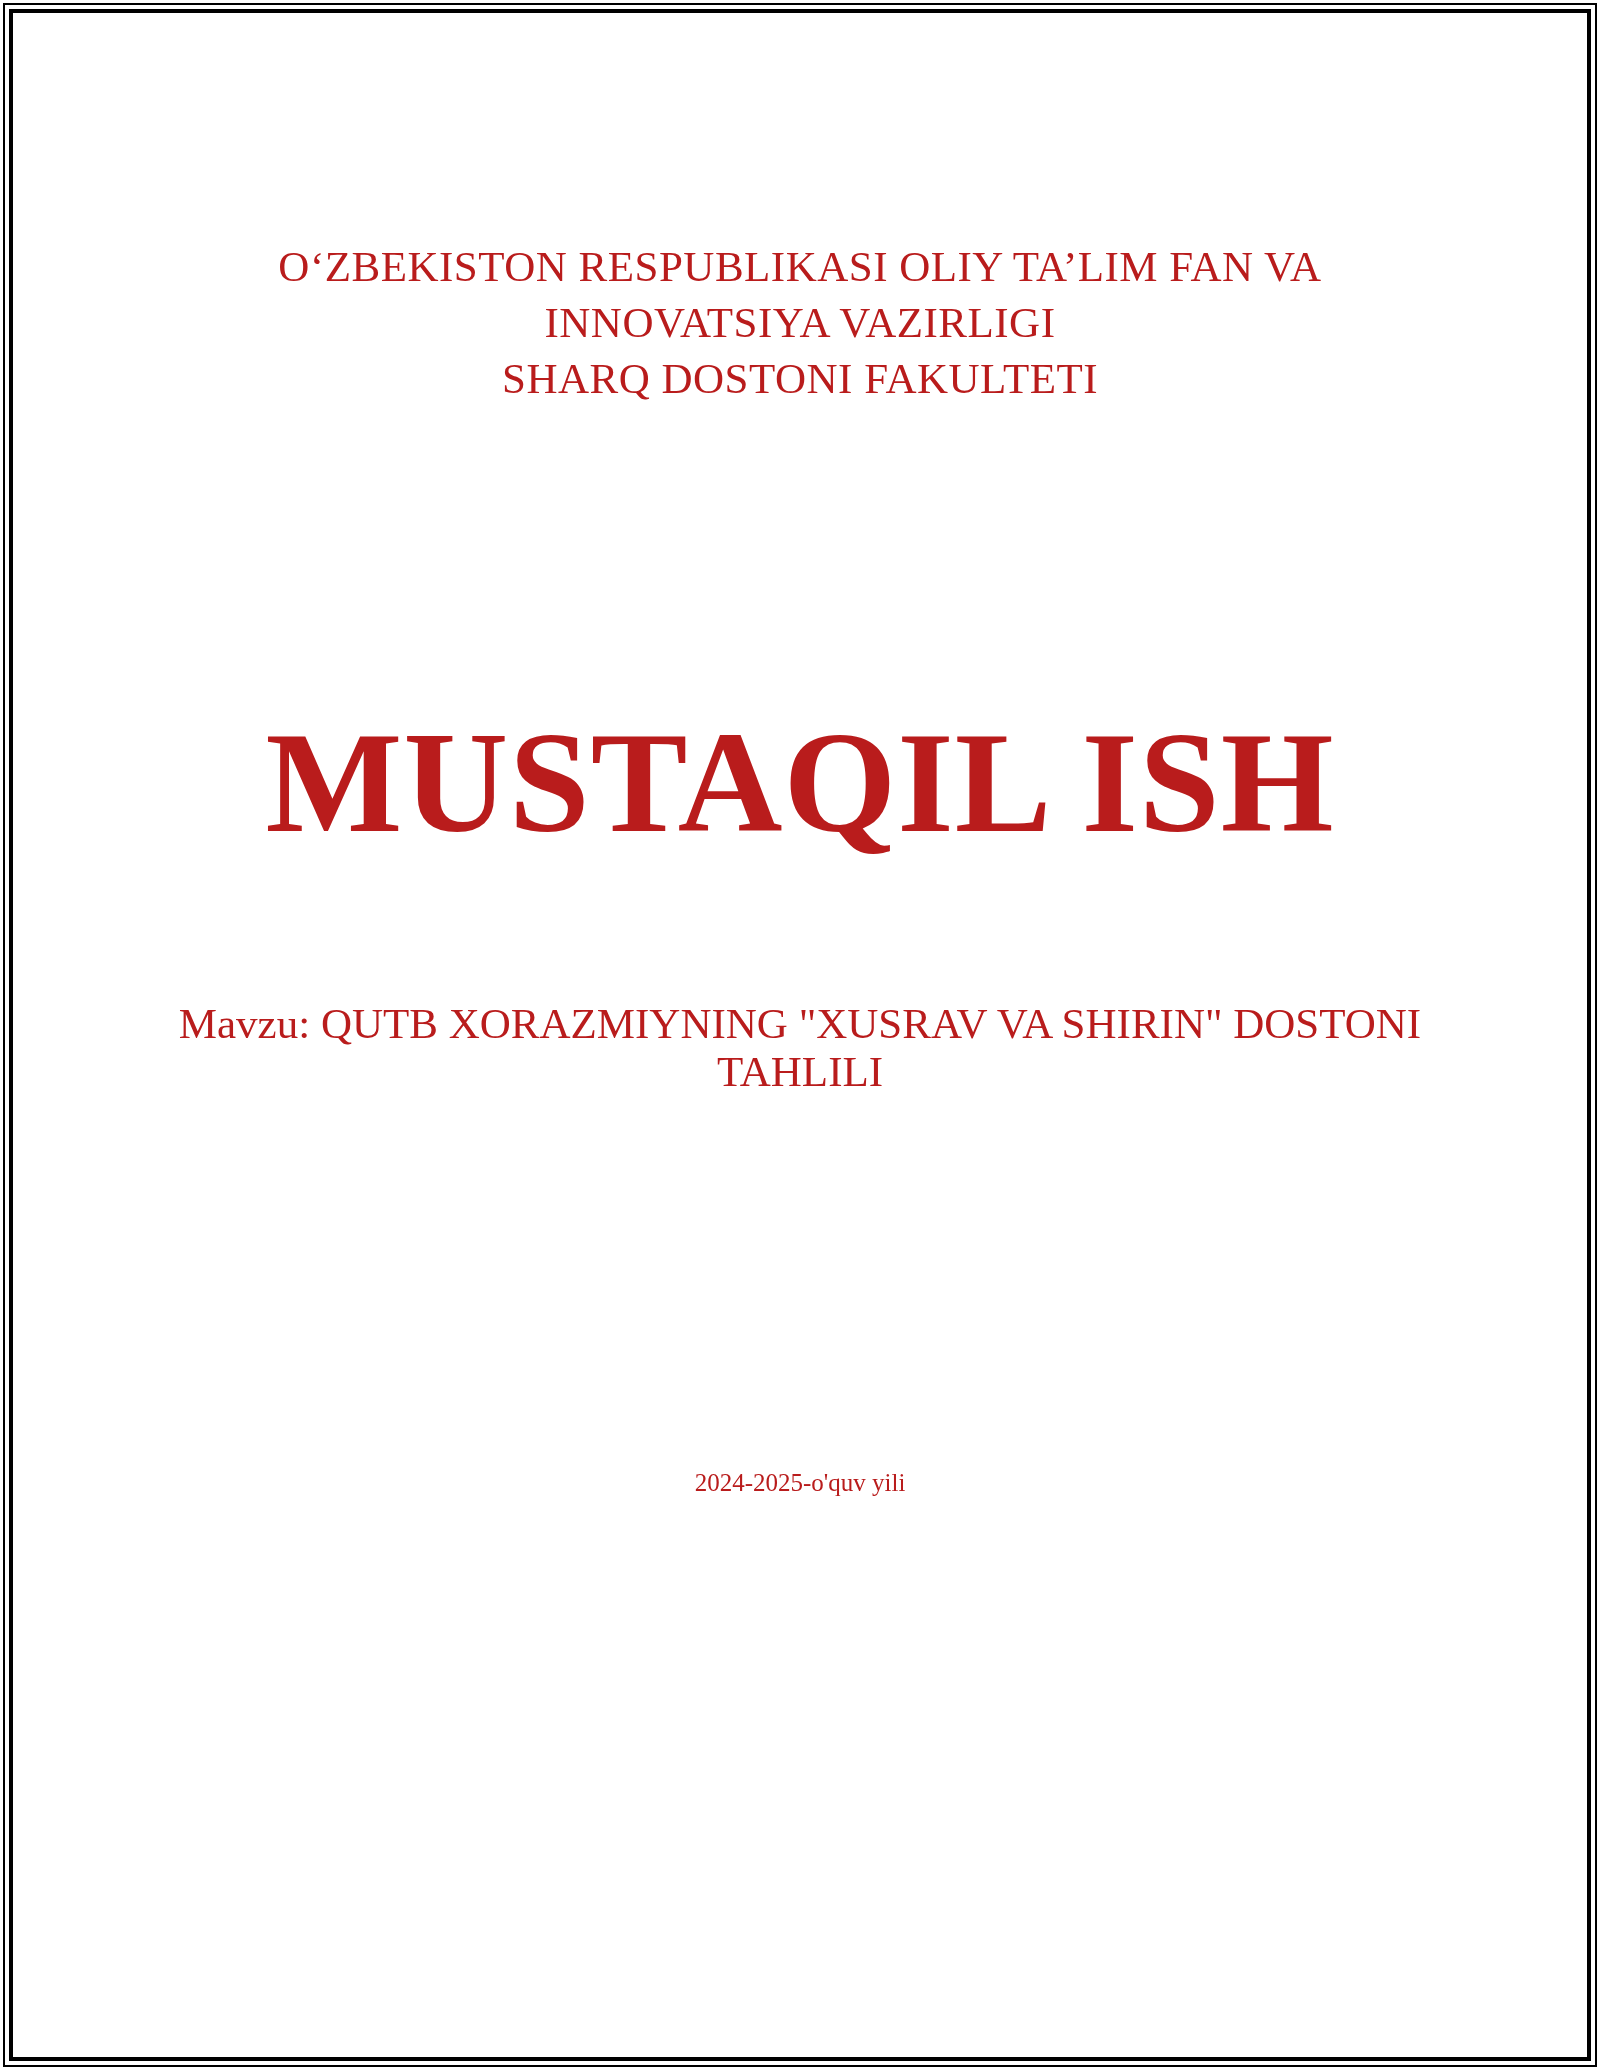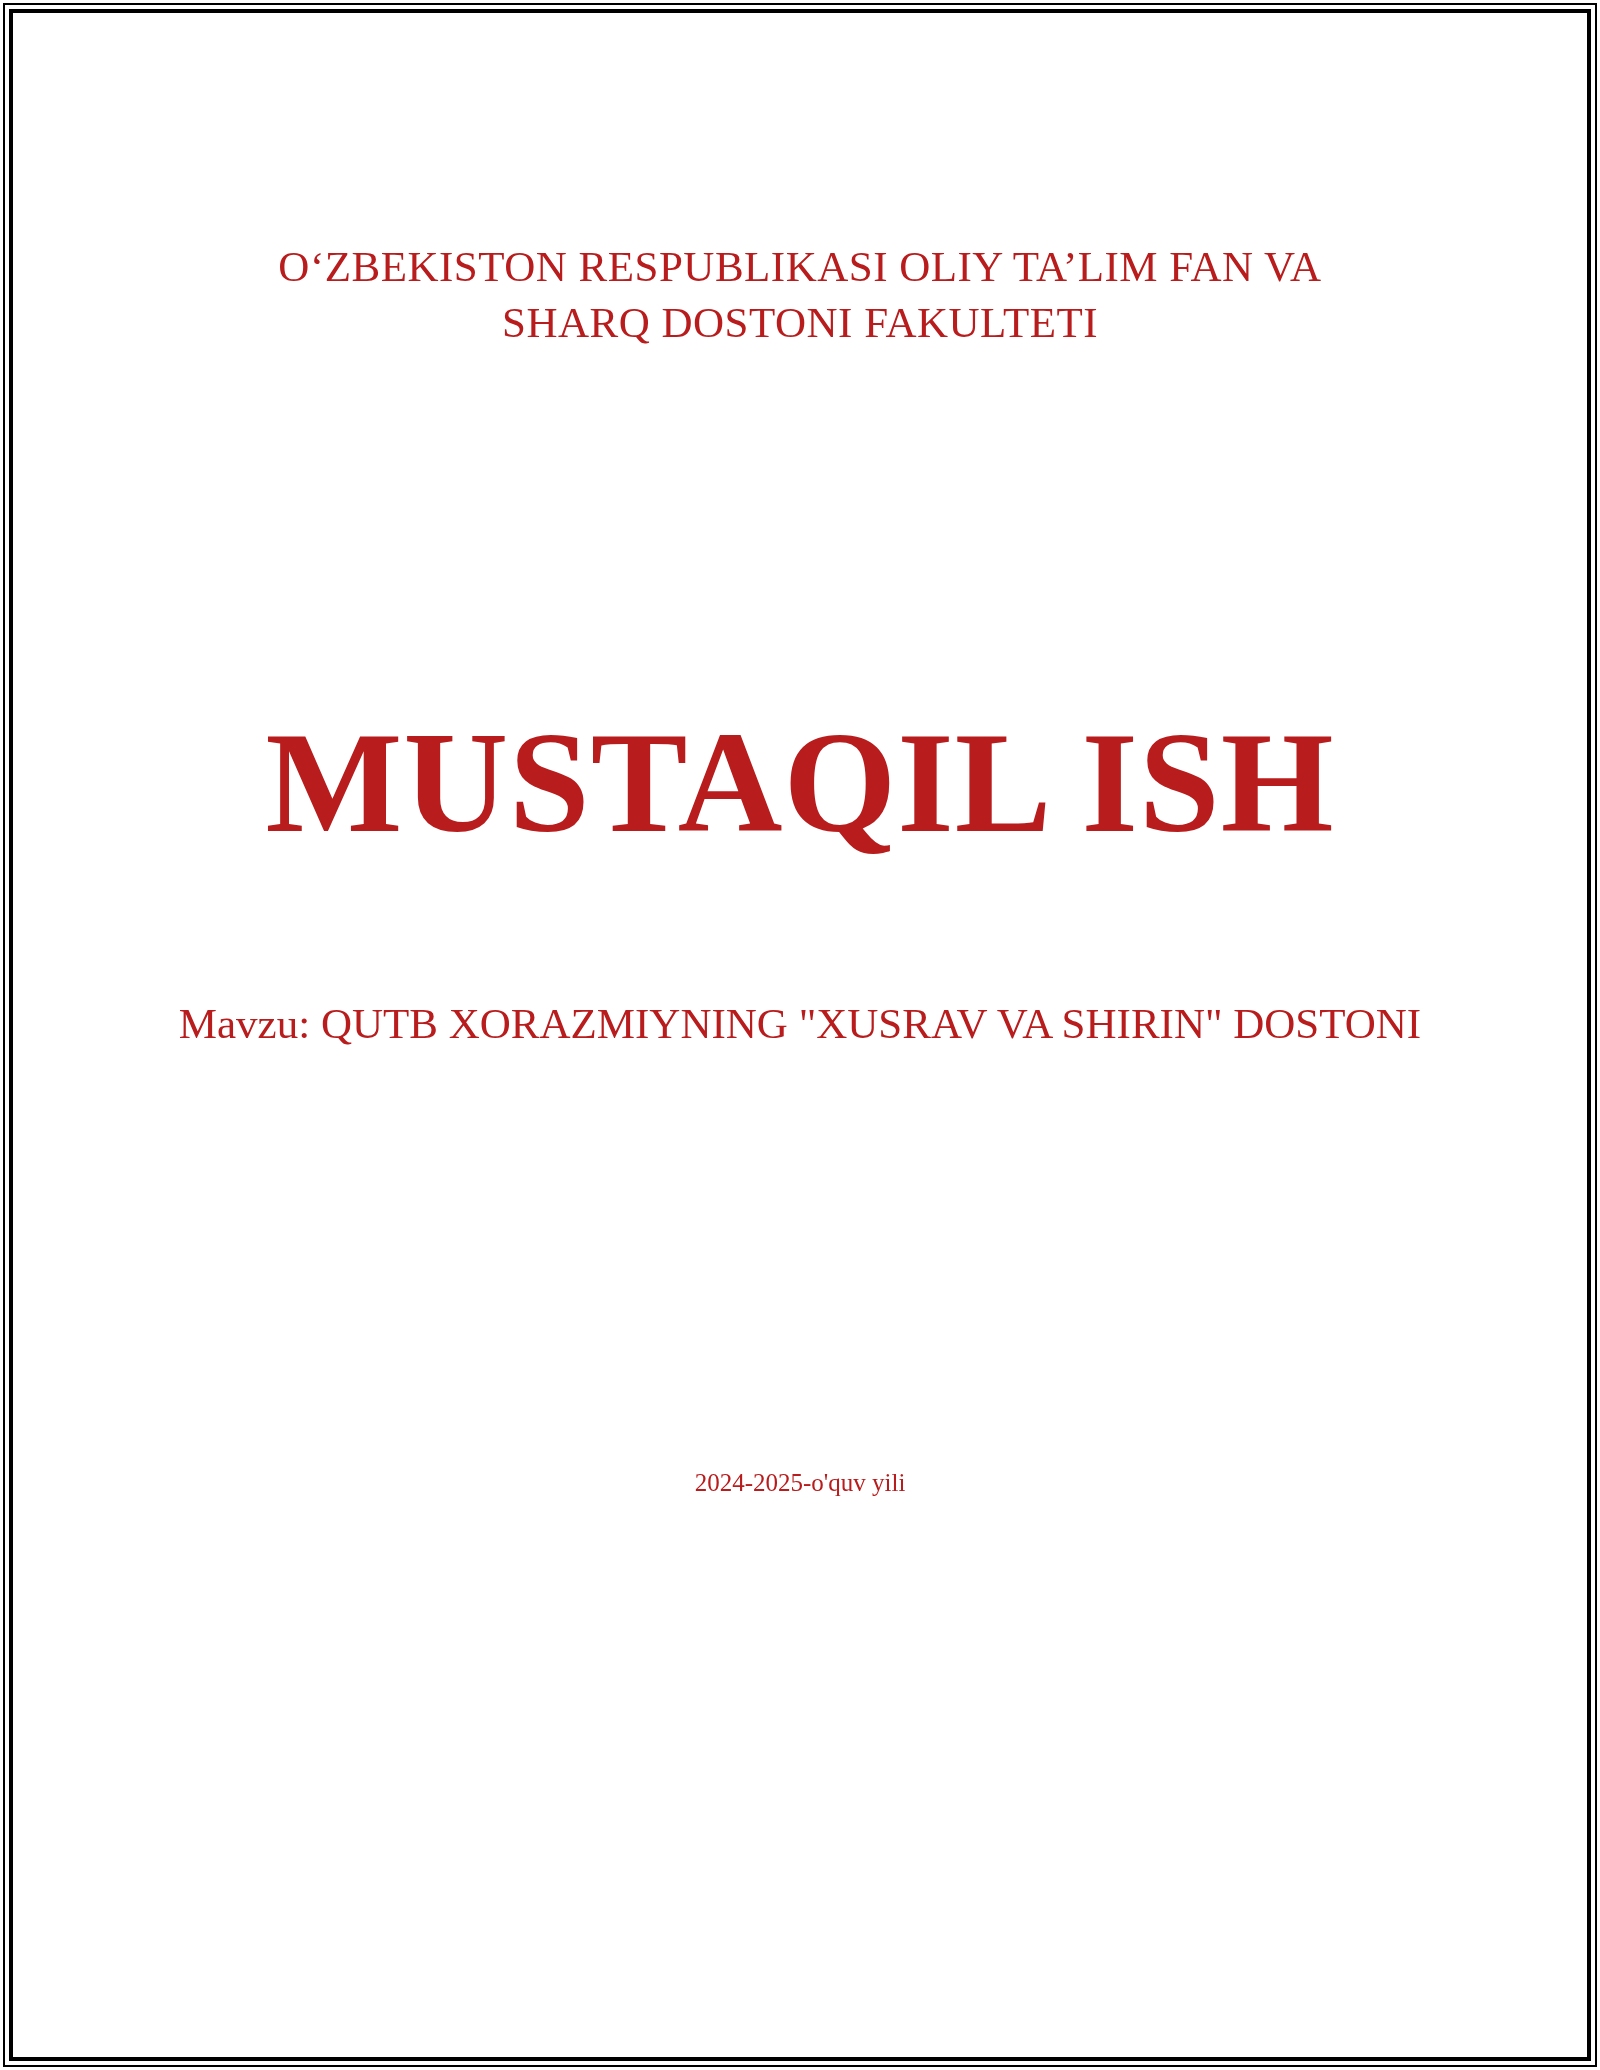--- a/index.html
+++ b/index.html
@@ -76,24 +76,26 @@
 </head>
 <body>
 
 <div class="page">
 
   <div class="border-outer"></div>
   <div class="border-inner"></div>
 
   <div class="header-block">
     <div>O‘ZBEKISTON RESPUBLIKASI OLIY TA’LIM FAN VA</div>
+    <div>INNOVATSIYA VAZIRLIGI</div>
     <div>SHARQ DOSTONI FAKULTETI</div>
   </div>
 
   <h1 class="main-title">MUSTAQIL ISH</h1>
 
   <div class="subtitle-block">
     <div>Mavzu: QUTB XORAZMIYNING "XUSRAV VA SHIRIN" DOSTONI</div>
+    <div>TAHLILI</div>
   </div>
 
   <div class="footer-line">2024-2025-o'quv yili</div>
 
 </div>
 
 </body></html>

